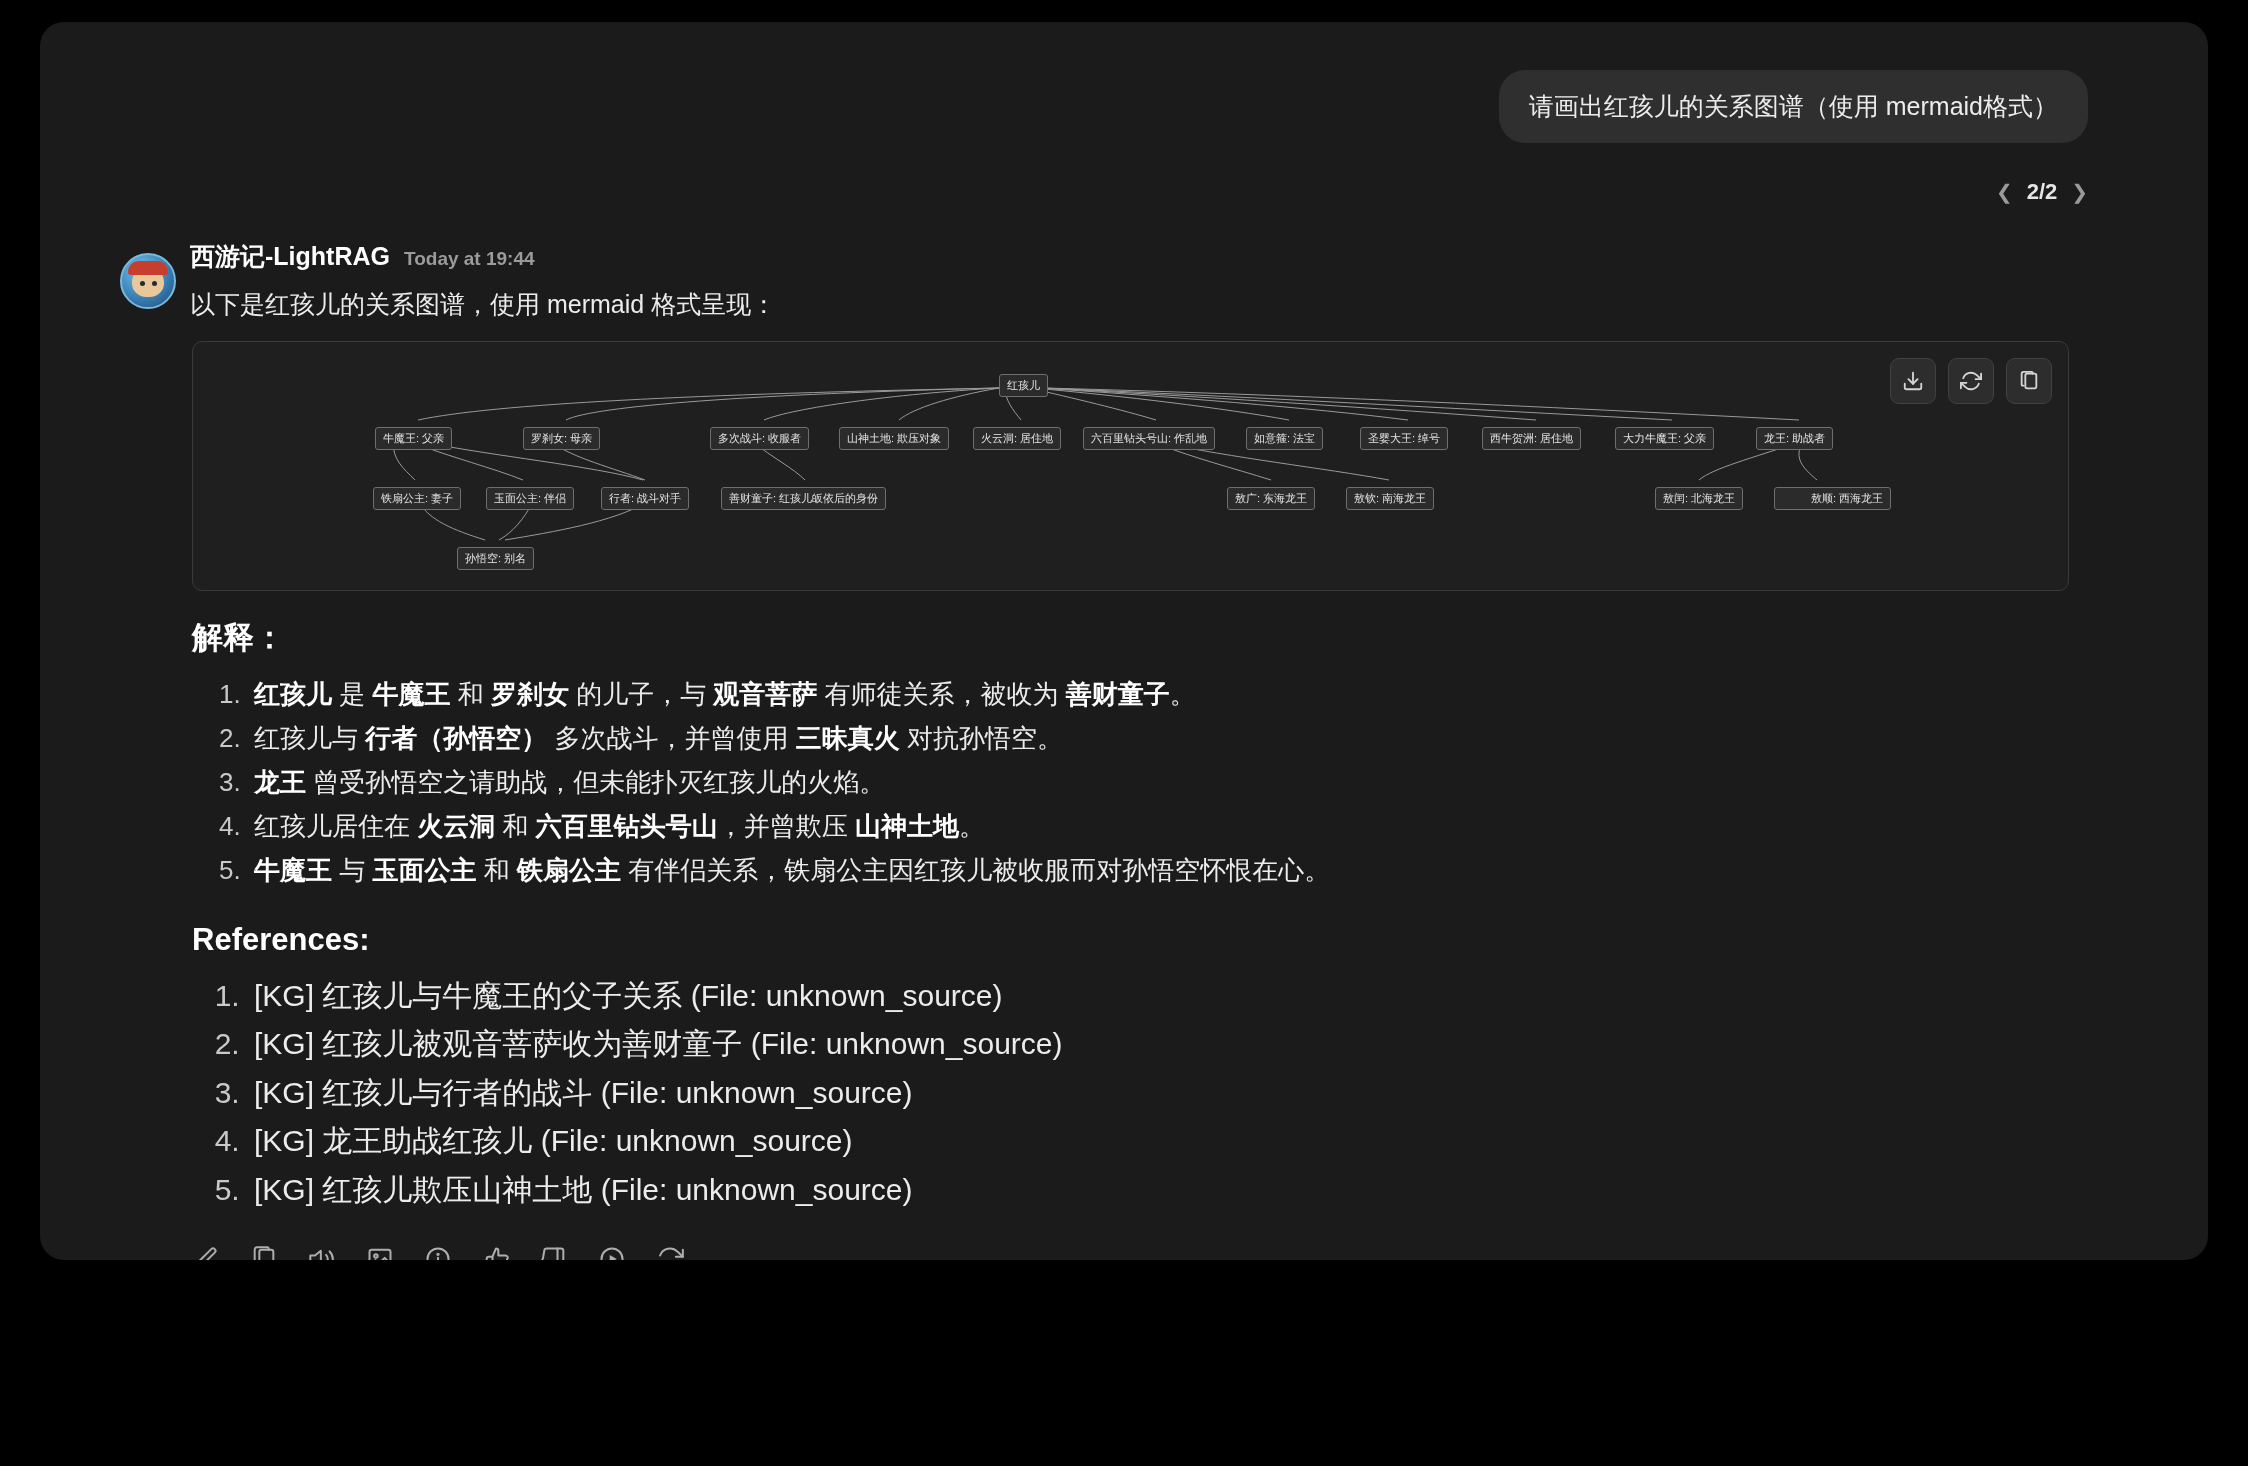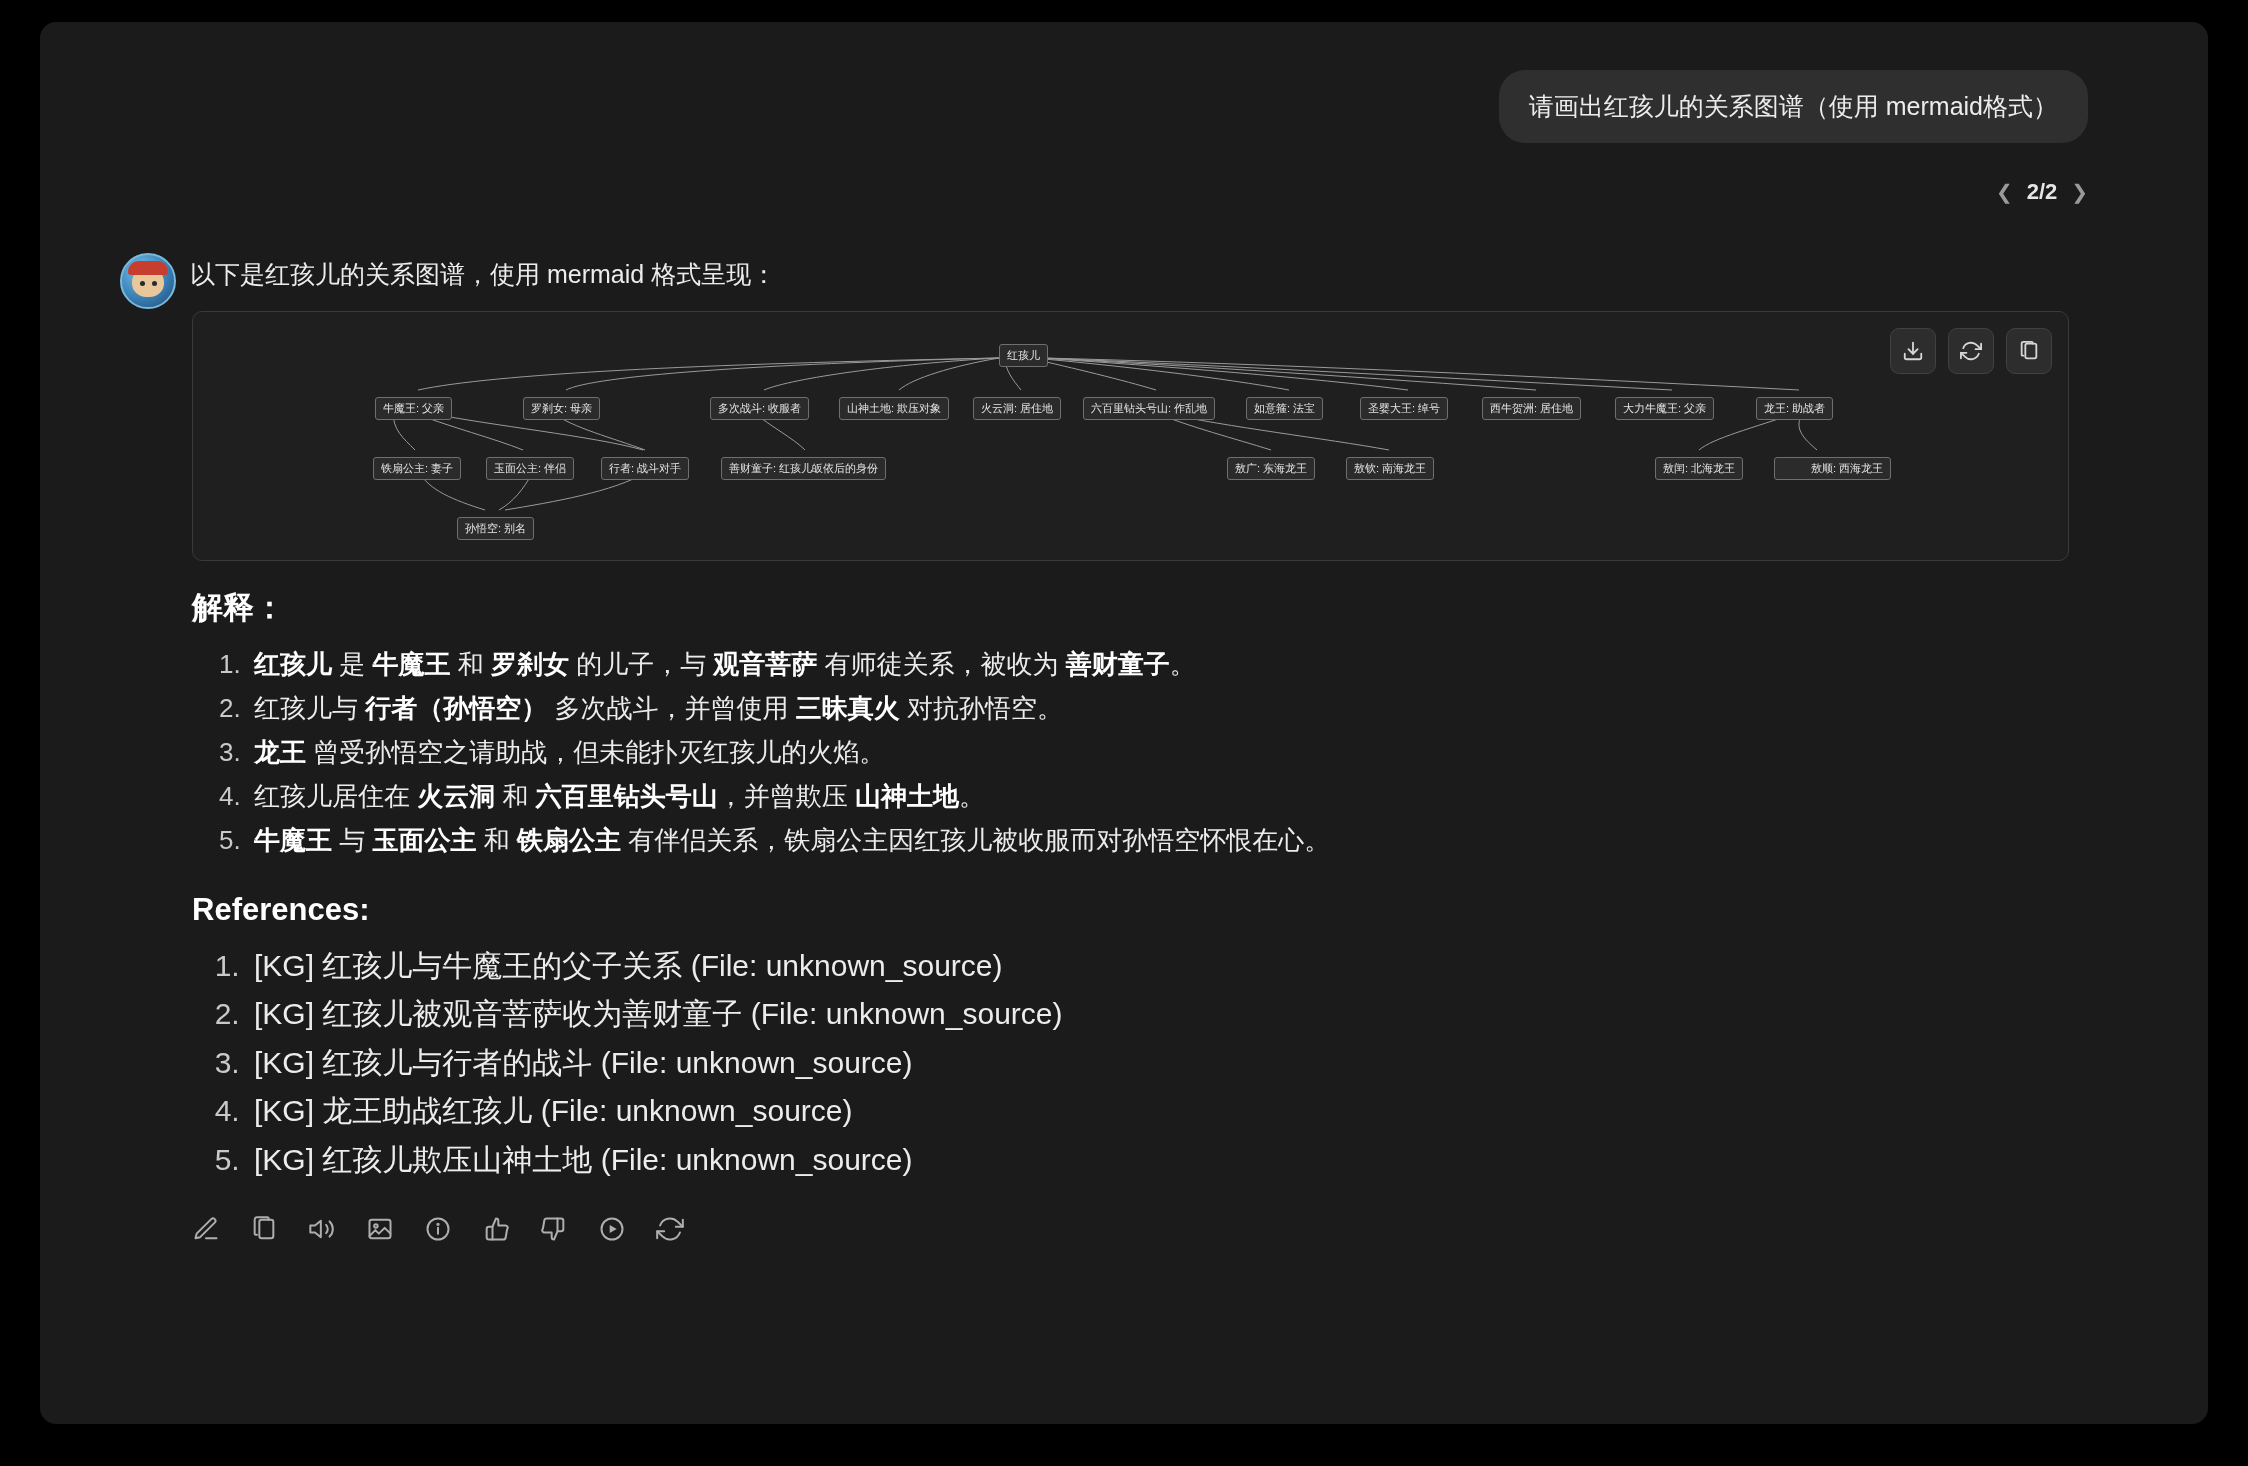--- a/index.html
+++ b/index.html
@@ -16,23 +16,23 @@
     width: 2248px;
     height: 1466px;
     background: #000;
     overflow: hidden;
   }
   .chat-panel {
     position: absolute;
     left: 40px;
     top: 22px;
     width: 2168px;
-    height: 1402px;
+    height: 1238px;
     background: #1b1b1b;
-    border-radius: 16px;
+    border-radius: 24px;
     overflow: hidden;
   }
 
   
   .user-row {
     position: absolute;
     right: 120px;
     top: 48px;
     display: flex;
     justify-content: flex-end;
@@ -257,20 +257,24 @@
 
     <div class="assistant">
 
       <div class="avatar">
         <div class="face"></div>
         <div class="hat"></div>
         <div class="eye-l"></div>
         <div class="eye-r"></div>
       </div>
 
+      <div class="meta">
+        <span class="name">西游记-LightRAG</span>
+        <span class="time">Today at 19:44</span>
+      </div>
 
       <div class="intro">以下是红孩儿的关系图谱，使用 mermaid 格式呈现：</div>
 
       <div class="diagram-box">
         <div class="diagram-tools">
           <div class="tool-btn">
             <svg width="22" height="22" viewBox="0 0 24 24" fill="none" stroke="#d6d6d6" stroke-width="2" stroke-linecap="round" stroke-linejoin="round">
               <path d="M21 15v4a2 2 0 0 1-2 2H5a2 2 0 0 1-2-2v-4"></path>
               <polyline points="7 10 12 15 17 10"></polyline>
               <line x1="12" y1="15" x2="12" y2="3"></line>

